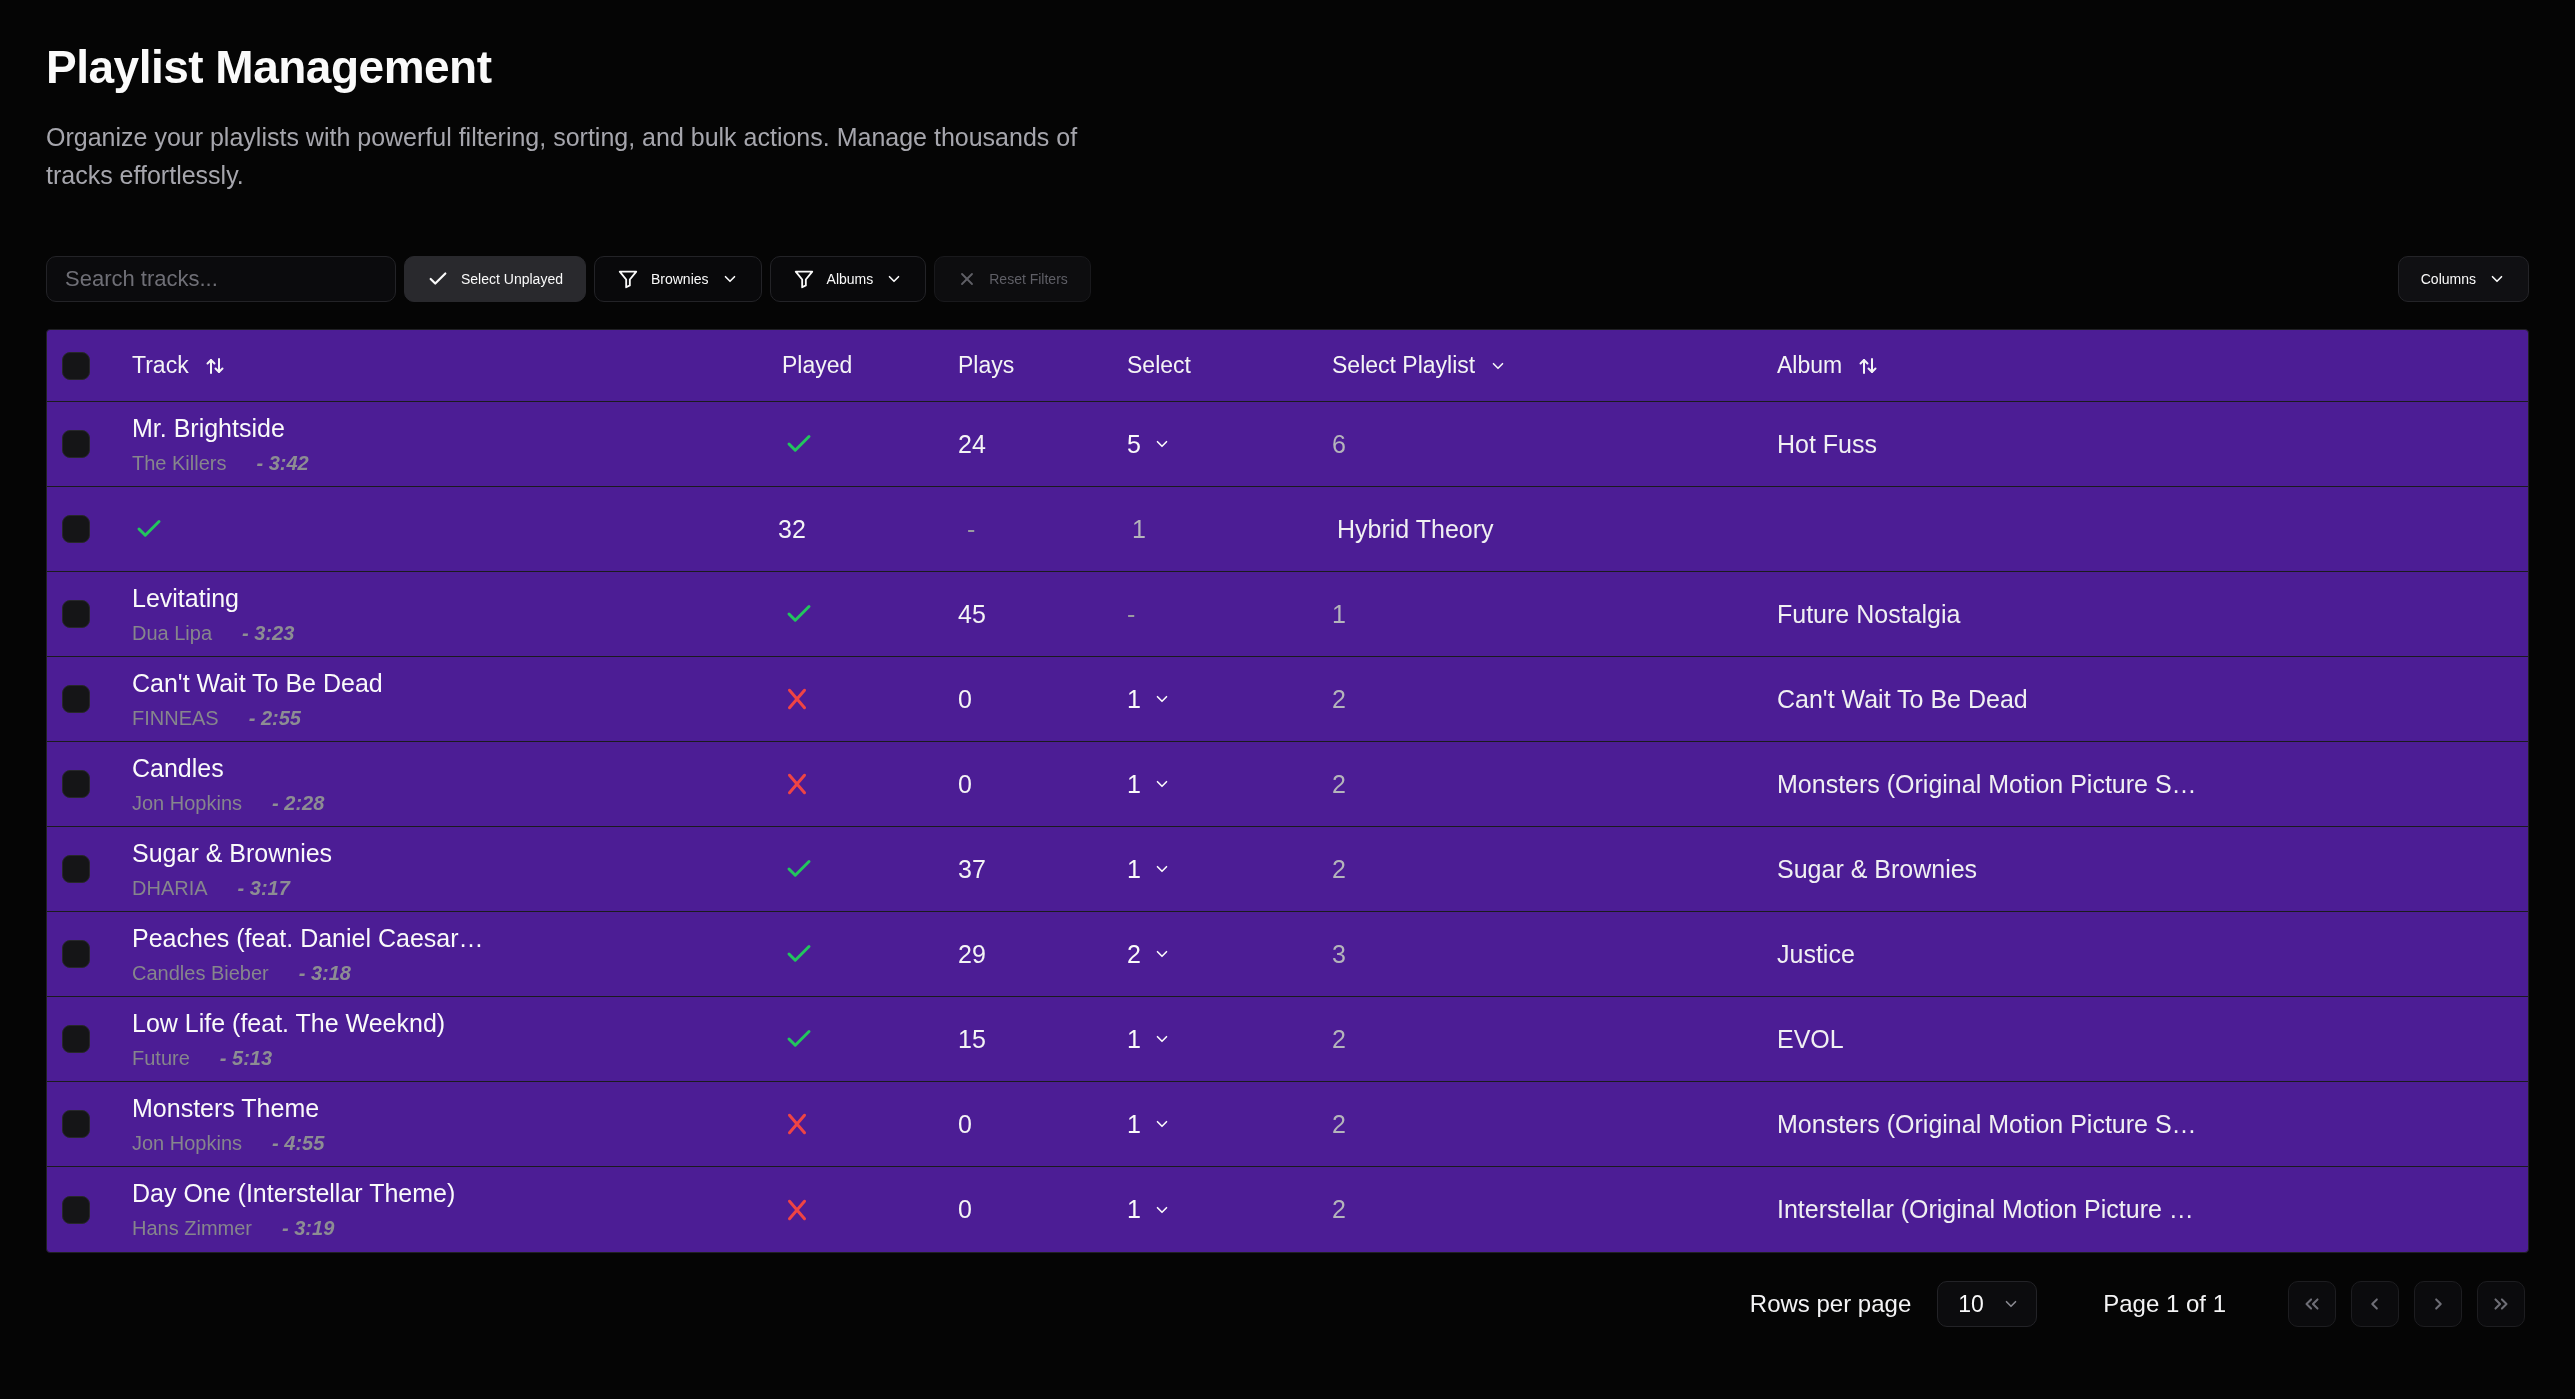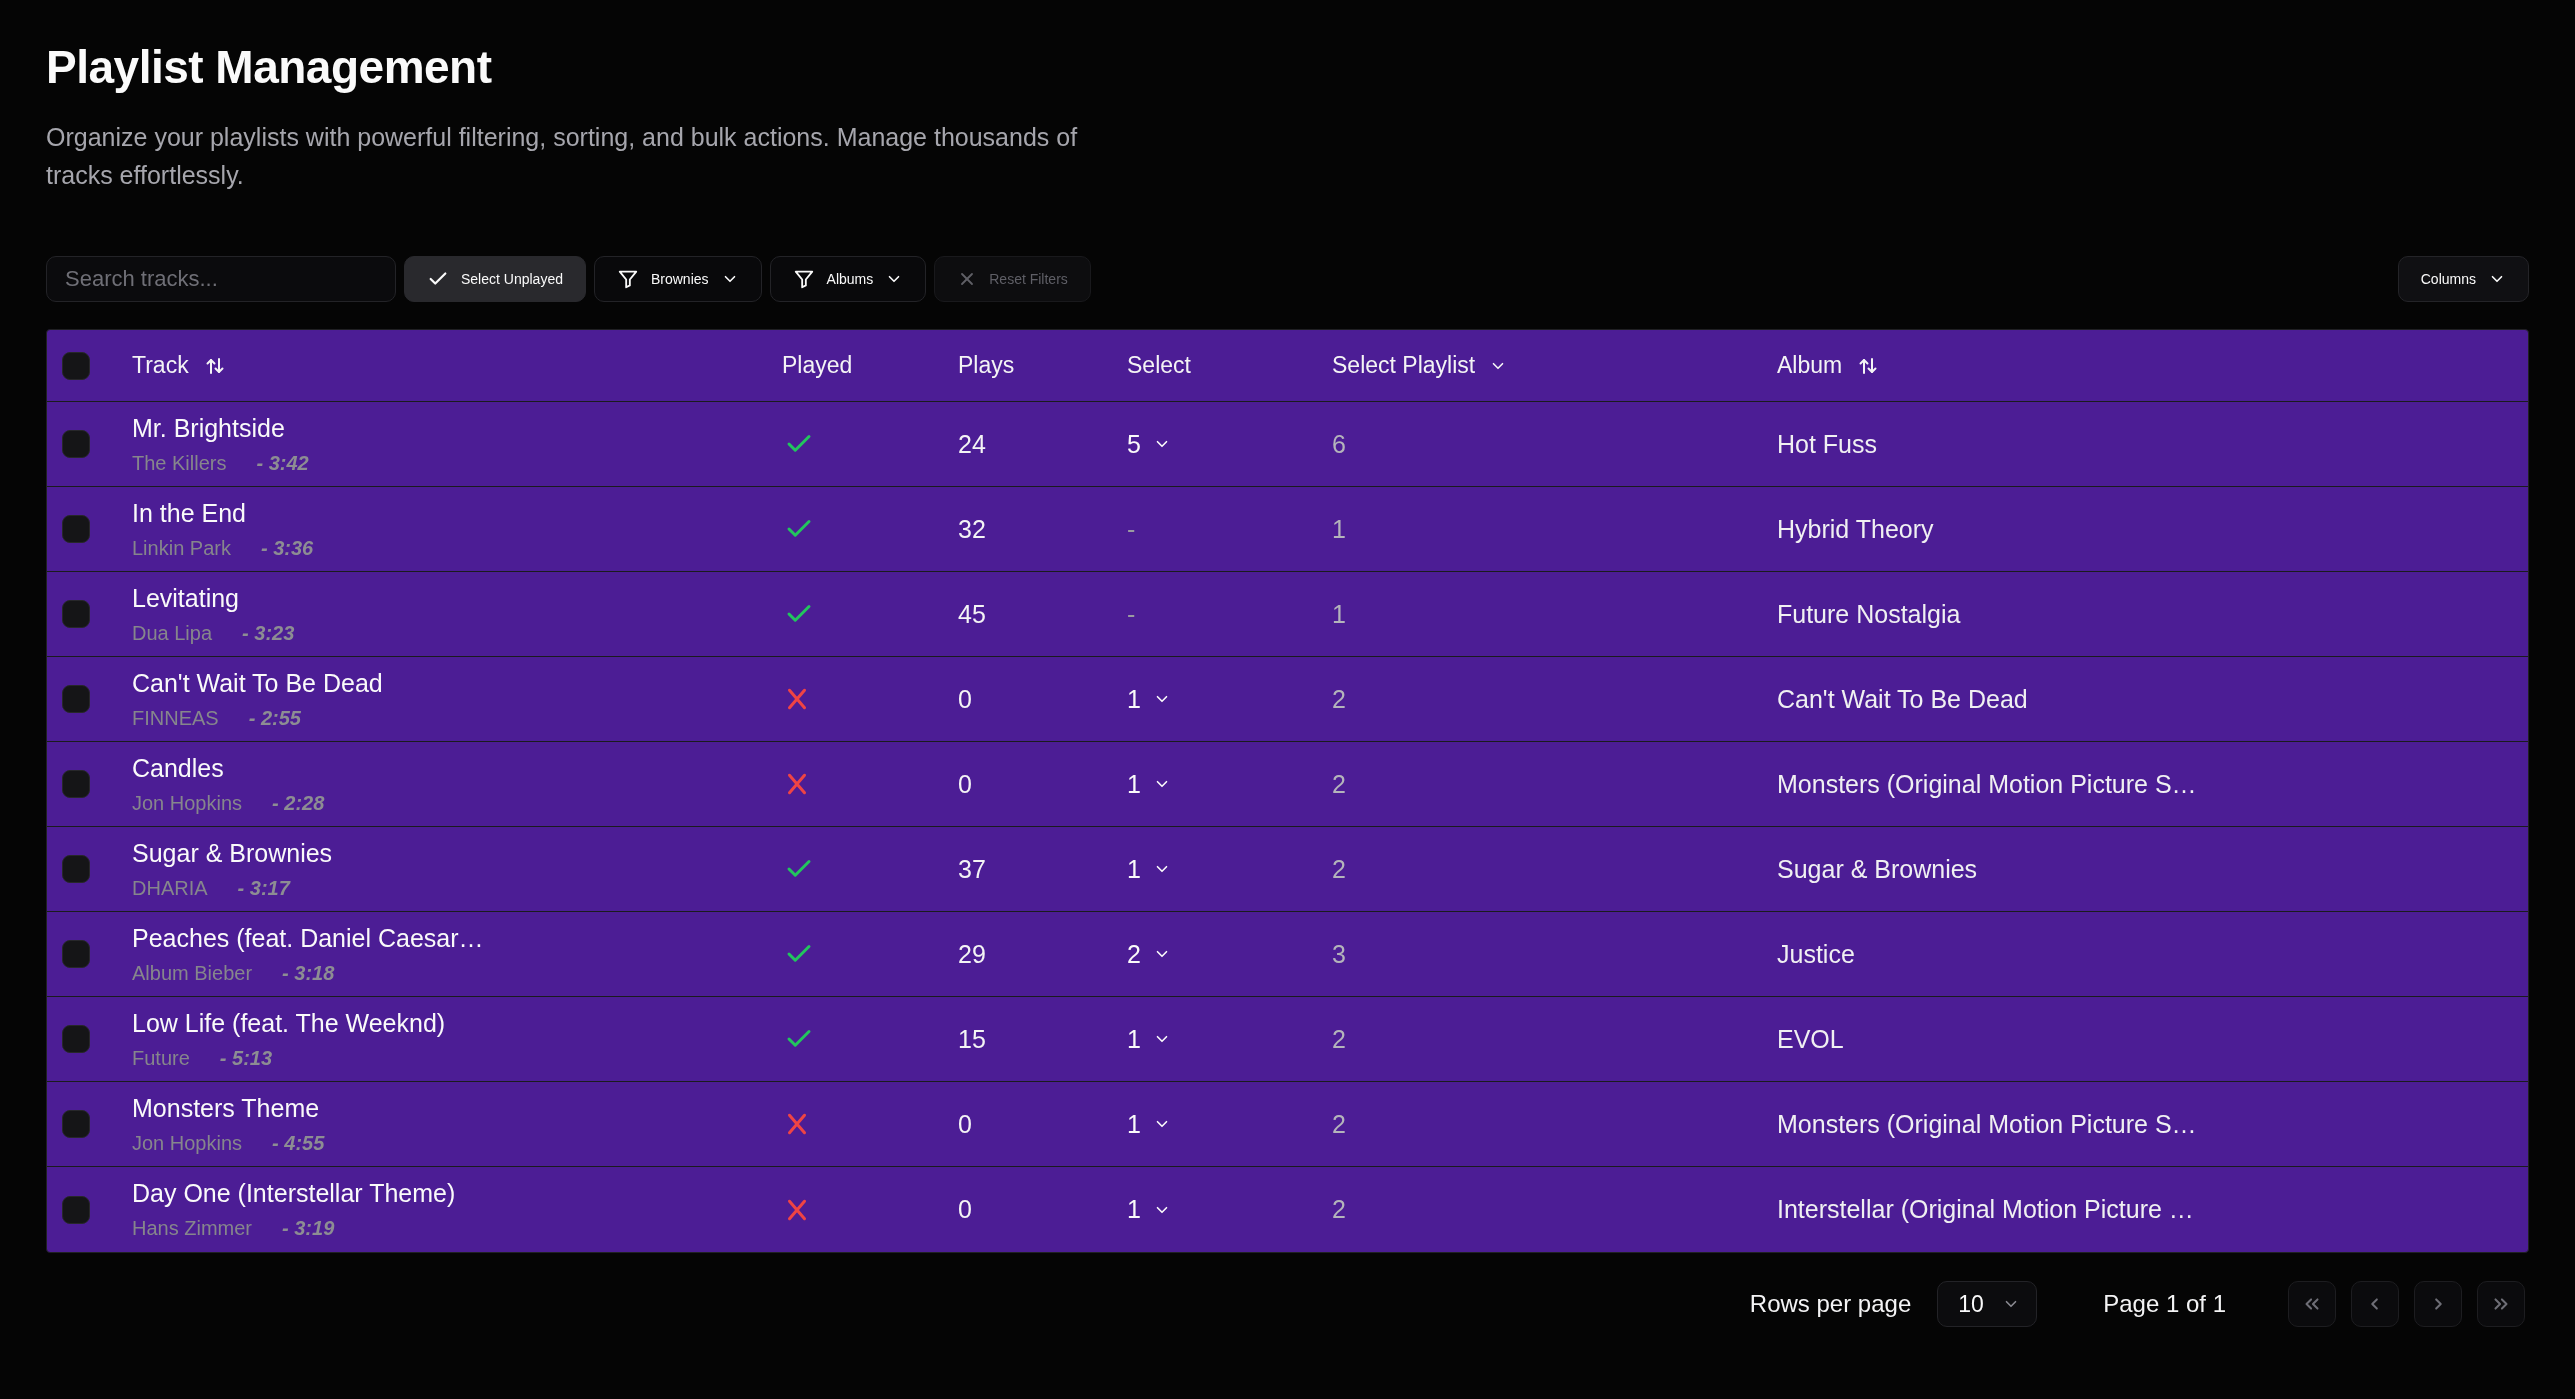--- a/index.html
+++ b/index.html
@@ -265,26 +265,20 @@
     <div class="cell-playlist">
       <span class="playlist-count">6</span>
     </div>
     <div class="cell-album album-name">Hot Fuss</div>
   </div>
 
   <div class="tgrid-row trow">
     <div class="cell-check">
       <div class="checkbox"></div>
     </div>
-    <div class="cell-track">
-      <div class="track-title">In the End</div>
-      <div class="track-sub">
-        <span>Linkin Park</span><span class="track-dur">- 3:36</span>
-      </div>
-    </div>
     <div class="cell-played">
       <span>
         <svg width="34" height="30" viewBox="0 0 24 24" fill="none" stroke="var(--green)" stroke-width="2.4" stroke-linecap="round" stroke-linejoin="round">
               <polyline points="20 6 9 17 4 12"></polyline>
             </svg>
       </span>
       
     </div>
     <div class="cell-plays">
       <span class="plays-val">32</span>
@@ -446,21 +440,21 @@
     <div class="cell-album album-name">Sugar &amp; Brownies</div>
   </div>
 
   <div class="tgrid-row trow">
     <div class="cell-check">
       <div class="checkbox"></div>
     </div>
     <div class="cell-track">
       <div class="track-title">Peaches (feat. Daniel Caesar…</div>
       <div class="track-sub">
-        <span>Album Bieber</span><span class="track-dur">- 3:18</span>
+        <span>Candles Bieber</span><span class="track-dur">- 3:18</span>
       </div>
     </div>
     <div class="cell-played">
       <span>
         <svg width="34" height="30" viewBox="0 0 24 24" fill="none" stroke="var(--green)" stroke-width="2.4" stroke-linecap="round" stroke-linejoin="round">
               <polyline points="20 6 9 17 4 12"></polyline>
             </svg>
       </span>
       
     </div>

